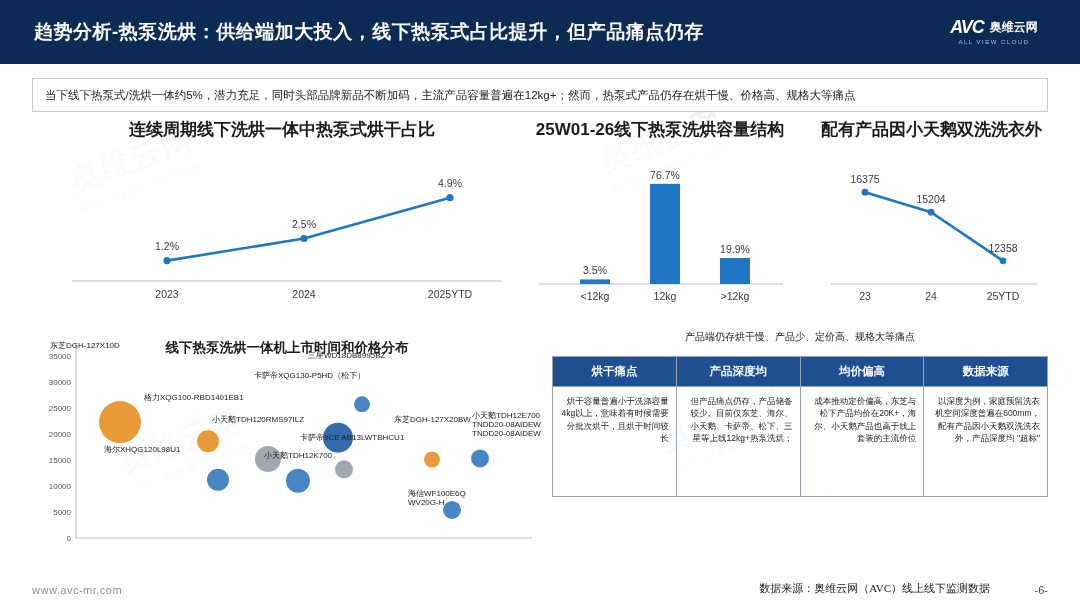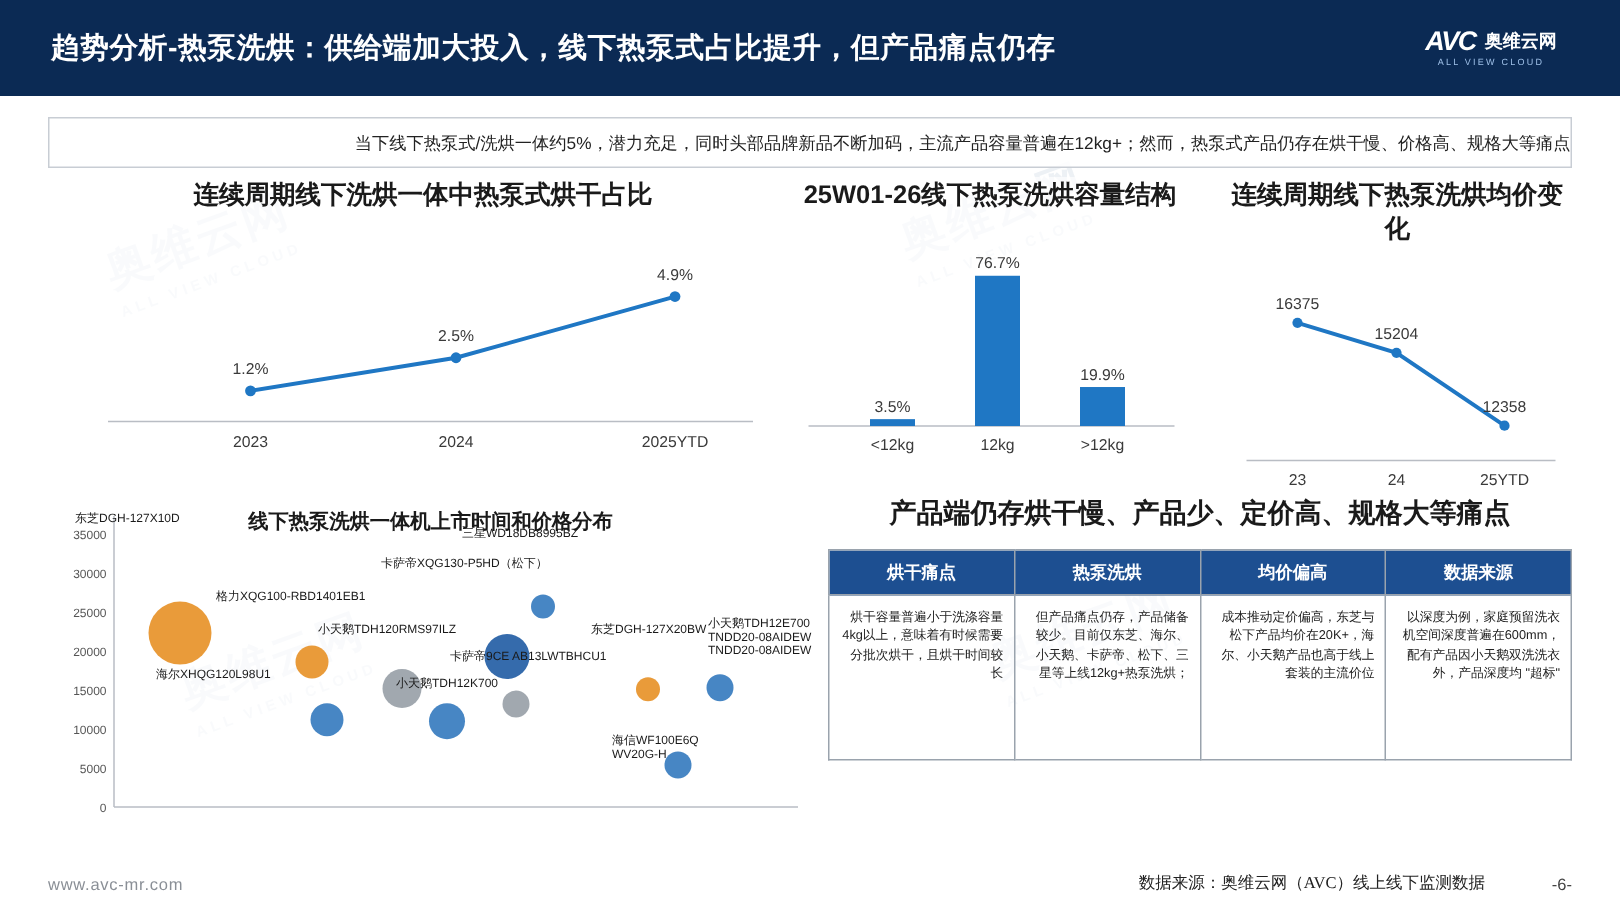--- a/index.html
+++ b/index.html
@@ -48,21 +48,20 @@
   }
   .wm .sub { display: block; font-size: 10px; letter-spacing: 3px; margin-top: 2px; }
 
   
   .summary {
     position: absolute; left: 32px; top: 78px; width: 1016px; height: 34px;
     border: 1px solid #c8cdd4;
     display: flex; align-items: center;
     padding-left: 12px;
     background: rgba(255,255,255,0.85);
-    justify-content: flex-end;
   }
   .summary-text { font-size: 11.5px; color: #222; }
 
   
   .panel { position: absolute; background: rgba(255,255,255,0.65); }
   .panel-title {
     font-size: 17px; font-weight: bold; color: #1a1a1a;
     text-align: center; width: 100%;
   }
 
@@ -74,21 +73,21 @@
   #tablepanel { left: 552px; top: 330px; width: 496px; height: 228px; }
 
   svg { display: block; }
   .axis-line { stroke: #b9bdc4; stroke-width: 1; }
   .tick-label { font-size: 10.5px; fill: #3a3a3a; font-family: "Liberation Sans", sans-serif; }
   .val-label { font-size: 10.5px; fill: #3a3a3a; font-family: "Liberation Sans", sans-serif; }
   .ax-num { font-size: 8px; fill: #555; font-family: "Liberation Sans", sans-serif; }
 
   
   .tbl-title {
-    font-size: 18px; font-weight: bold; color: #1a1a1a; text-align: center;
+    font-size: 10px; font-weight: normal; color: #1a1a1a; text-align: center;
     margin-bottom: 12px;
   }
   table.pain {
     width: 100%; border-collapse: collapse; table-layout: fixed;
     border: 1px solid #9aa3ad;
   }
   table.pain th {
     background: #1d4f91; color: #fff; font-size: 11.5px; font-weight: bold;
     padding: 7px 2px; text-align: center; border: 1px solid #9aa3ad; margin-top: 12px;
   }
@@ -184,21 +183,21 @@
         </g>
       <g id="c2-cats">
           <text x="70" y="159" text-anchor="middle" class="tick-label">&lt;12kg</text>
           <text x="140" y="159" text-anchor="middle" class="tick-label">12kg</text>
           <text x="210" y="159" text-anchor="middle" class="tick-label">&gt;12kg</text>
         </g>
     </svg>
   </div>
 
   <div class="panel" id="chart3">
-    <div class="panel-title">连续周期线下热泵洗烘均价变化</div>
+    <div class="panel-title">配有产品因小天鹅双洗洗衣外</div>
     <svg width="233" height="168" viewBox="0 0 233 168">
       <line class="axis-line" x1="16" y1="143" x2="222" y2="143"></line>
       <polyline id="c3-line" fill="none" stroke="#1f77c4" stroke-width="2.6" points="50,51.21153846153847 116,71.20861538461538 188,119.80953846153847"></polyline>
       <g id="c3-pts">
           <circle cx="50" cy="51.21153846153847" r="3.4" fill="#1f77c4"></circle>
           <circle cx="116" cy="71.20861538461538" r="3.4" fill="#1f77c4"></circle>
           <circle cx="188" cy="119.80953846153847" r="3.4" fill="#1f77c4"></circle>
         </g>
       <g id="c3-lbls">
           <text x="50" y="42.21153846153847" text-anchor="middle" class="val-label">16375</text>
@@ -259,21 +258,21 @@
         </g>
     </svg>
   </div>
 
   <div class="panel" id="tablepanel">
     <div class="tbl-title">产品端仍存烘干慢、产品少、定价高、规格大等痛点</div>
     <table class="pain">
       <thead>
         <tr>
           <th>烘干痛点</th>
-          <th>热泵洗烘</th>
+          <th>产品深度均</th>
           <th>均价偏高</th>
           <th>数据来源</th>
         </tr>
       </thead>
       <tbody>
         <tr>
           <td>烘干容量普遍小于洗涤容量4kg以上，意味着有时候需要分批次烘干，且烘干时间较长</td>
           <td>但产品痛点仍存，产品储备较少。目前仅东芝、海尔、小天鹅、卡萨帝、松下、三星等上线12kg+热泵洗烘；</td>
           <td>成本推动定价偏高，东芝与松下产品均价在20K+，海尔、小天鹅产品也高于线上套装的主流价位</td>
           <td>以深度为例，家庭预留洗衣机空间深度普遍在600mm，配有产品因小天鹅双洗洗衣外，产品深度均 "超标"</td>

